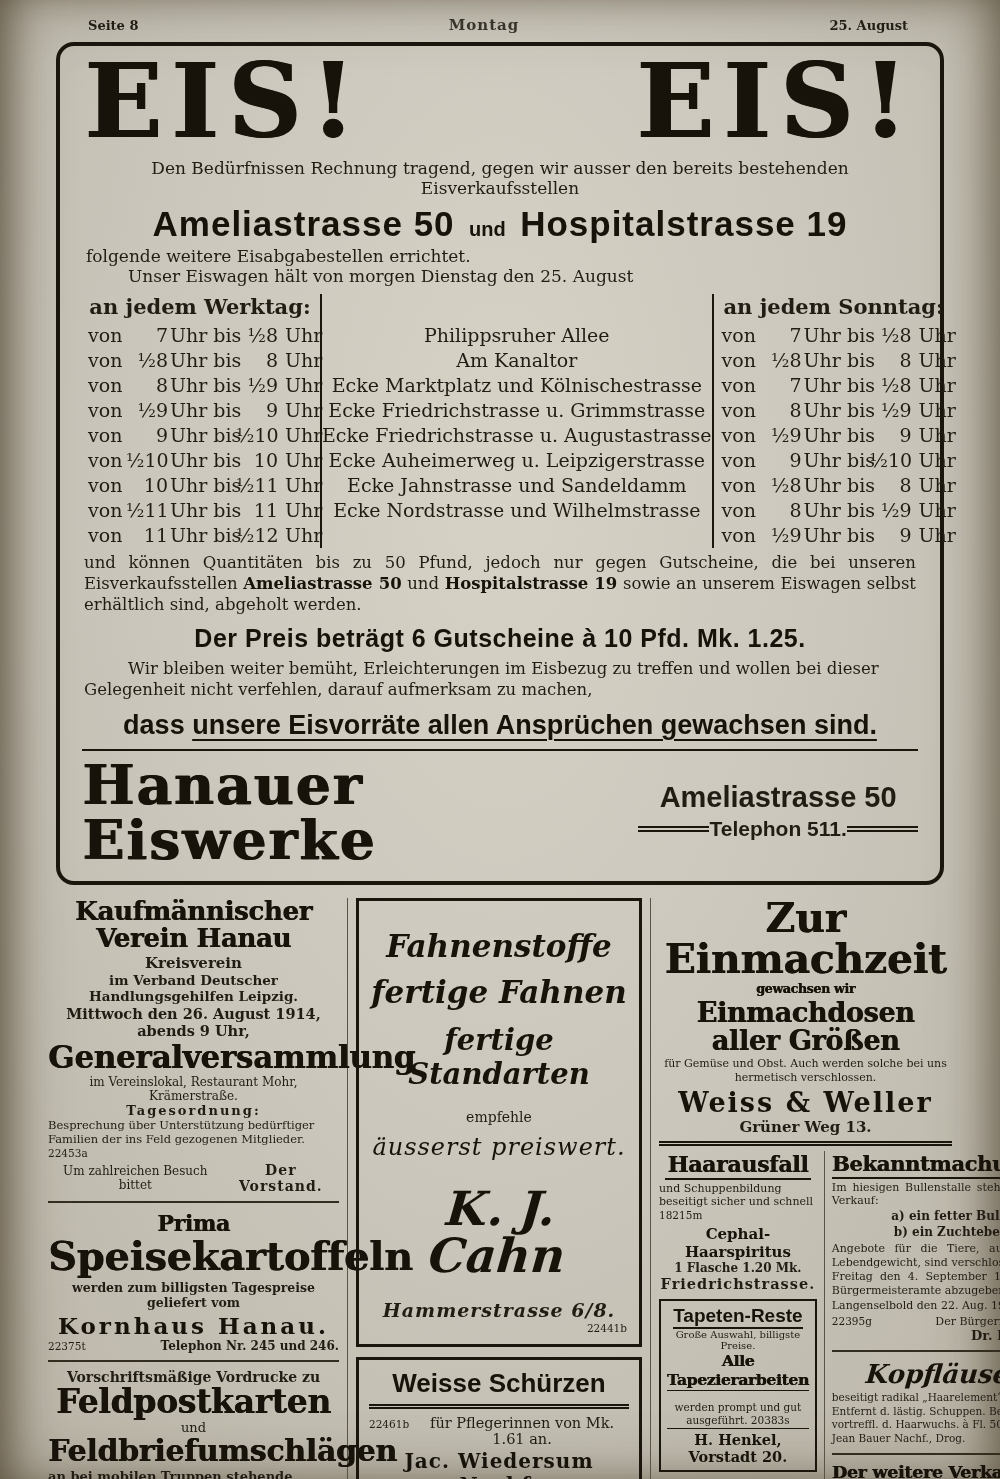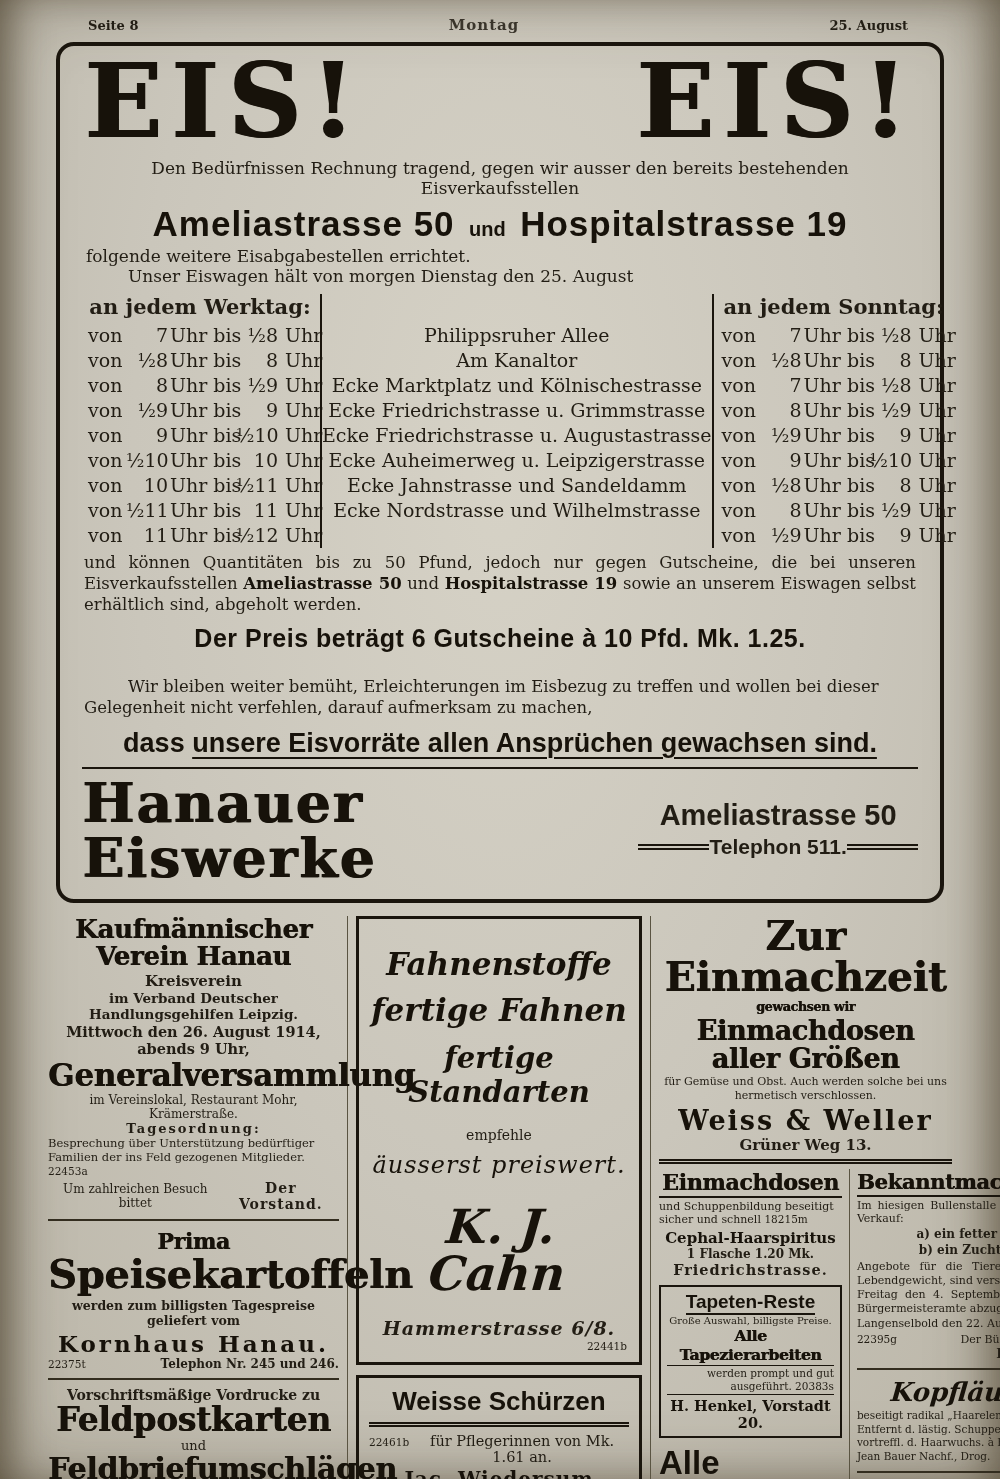--- a/index.html
+++ b/index.html
@@ -38,21 +38,21 @@
   .time-row { display:flex; font-size:19px; line-height:25px; padding-left:8px; white-space:nowrap; }
   .t-von { width:38px; }
   .t-num { width:44px; text-align:right; padding-right:2px; }
   .t-mid { width:66px; text-align:center; }
   .t-uhr { width:40px; padding-left:5px; }
   .place-row { font-size:19px; line-height:25px; text-align:center; white-space:nowrap; overflow:hidden; }
 
   .eis-para { font-size:16.5px; line-height:1.28; text-align:justify; margin:4px 4px 0; }
   .eis-para b { color:#17120a; }
   .eis-price { text-align:center; font-family:"Liberation Sans",sans-serif; font-weight:bold;
-    font-size:25px; margin:9px 0 23px; letter-spacing:.5px; color:#17120a; }
+    font-size:25px; margin:9px 0 5px; letter-spacing:.5px; color:#17120a; }
   .eis-note { font-size:16.5px; line-height:1.28; text-indent:44px; margin:0 14px 0 4px; }
   .eis-slogan { text-align:center; font-family:"Liberation Sans",sans-serif; font-weight:bold;
     font-size:27px; margin:9px 0 8px; color:#17120a; }
   .eis-slogan .u { text-decoration:underline; text-underline-offset:5px; text-decoration-thickness:2px; }
   .eis-rule { border-top:2px solid #1a150d; margin:2px 2px 6px; }
   .eis-footer { display:flex; justify-content:space-between; align-items:center; padding:0 2px; }
   .eis-company { font-family:"DejaVu Serif",serif; font-weight:bold; font-size:55px; line-height:1;
     letter-spacing:2px; color:#17120a; text-shadow:1.2px 0 0 currentColor; }
   .eis-contact { width:300px; text-align:center; }
   .eis-caddr { font-family:"Liberation Sans",sans-serif; font-weight:bold; font-size:29px; line-height:1.1; }
@@ -131,21 +131,21 @@
   .haar-body { font-size:11px; text-align:left; line-height:1.25; margin-top:2px; }
   .haar-prod { font-weight:bold; font-size:15px; margin-top:2px; color:#17120a; }
   .haar-price { font-weight:bold; font-size:12px; }
   .haar-co { font-weight:bold; font-size:14.5px; letter-spacing:1px; }
 
   .tapeten-box { border:2px solid #1a150d; margin-top:7px; padding:4px 6px 5px; text-align:center; }
   .tap-title { font-family:"Liberation Sans",sans-serif; font-weight:bold; font-size:19px;
     display:inline-block; border-bottom:2px solid #1a150d; color:#17120a; }
   .tap-sub { font-size:10px; }
   .tap-l2 { font-size:15.5px; border-bottom:1px solid #1a150d; padding-bottom:1px; }
-  .tap-body { font-size:10.5px; text-align:right; line-height:1.2; margin-top:1px; }
+  .tap-body { font-size:10.5px; text-align:center; line-height:1.2; margin-top:10px; }
   .tap-co { font-weight:bold; font-size:14.5px; border-top:1px solid #1a150d; margin-top:2px; padding-top:2px; color:#17120a; }
 
   .eyer { margin-top:8px; }
   .eyer-title { font-family:"Liberation Sans",sans-serif; font-weight:bold; font-size:33px; line-height:1; color:#17120a; }
 
   .bek-title { font-size:21px; display:inline-block; border-bottom:2px solid #1a150d; padding-bottom:1px; }
   .bek-body { font-size:11px; line-height:1.25; text-align:justify; margin-top:2px; }
   .bek-items { margin:1px 0 1px 28px; font-weight:bold; font-size:12px; line-height:1.3; }
   .bek-foot { display:flex; justify-content:space-between; font-size:11px; margin-top:2px; }
   .bek-name { font-weight:bold; font-size:13px; text-align:right; }
@@ -429,21 +429,21 @@
         <div class="einmach-co">Weiss &amp; Weller</div>
         <div class="einmach-addr">Grüner Weg 13.</div>
       </article>
 
       <hr class="dbl-rule">
 
       <div class="sub2">
 
         <div class="sub-left">
           <article class="haar">
-            <div class="bl haar-title">Einmachdosen</div>
+            <div class="bl haar-title">Haarausfall</div>
             <p class="haar-body"><span>und Schuppenbildung beseitigt sicher und schnell</span> <span class="ref">18215m</span></p>
             <div class="haar-prod">Cephal-Haarspiritus</div>
             <div class="haar-price">1 Flasche 1.20 Mk.</div>
             <div class="haar-co">Friedrichstrasse.</div>
           </article>
 
           <article class="tapeten-box">
             <div class="tap-title">Tapeten-Reste</div>
             <div class="tap-sub">Große Auswahl, billigste Preise.</div>
             <div class="bl tap-l2">Alle Tapezierarbeiten</div>

